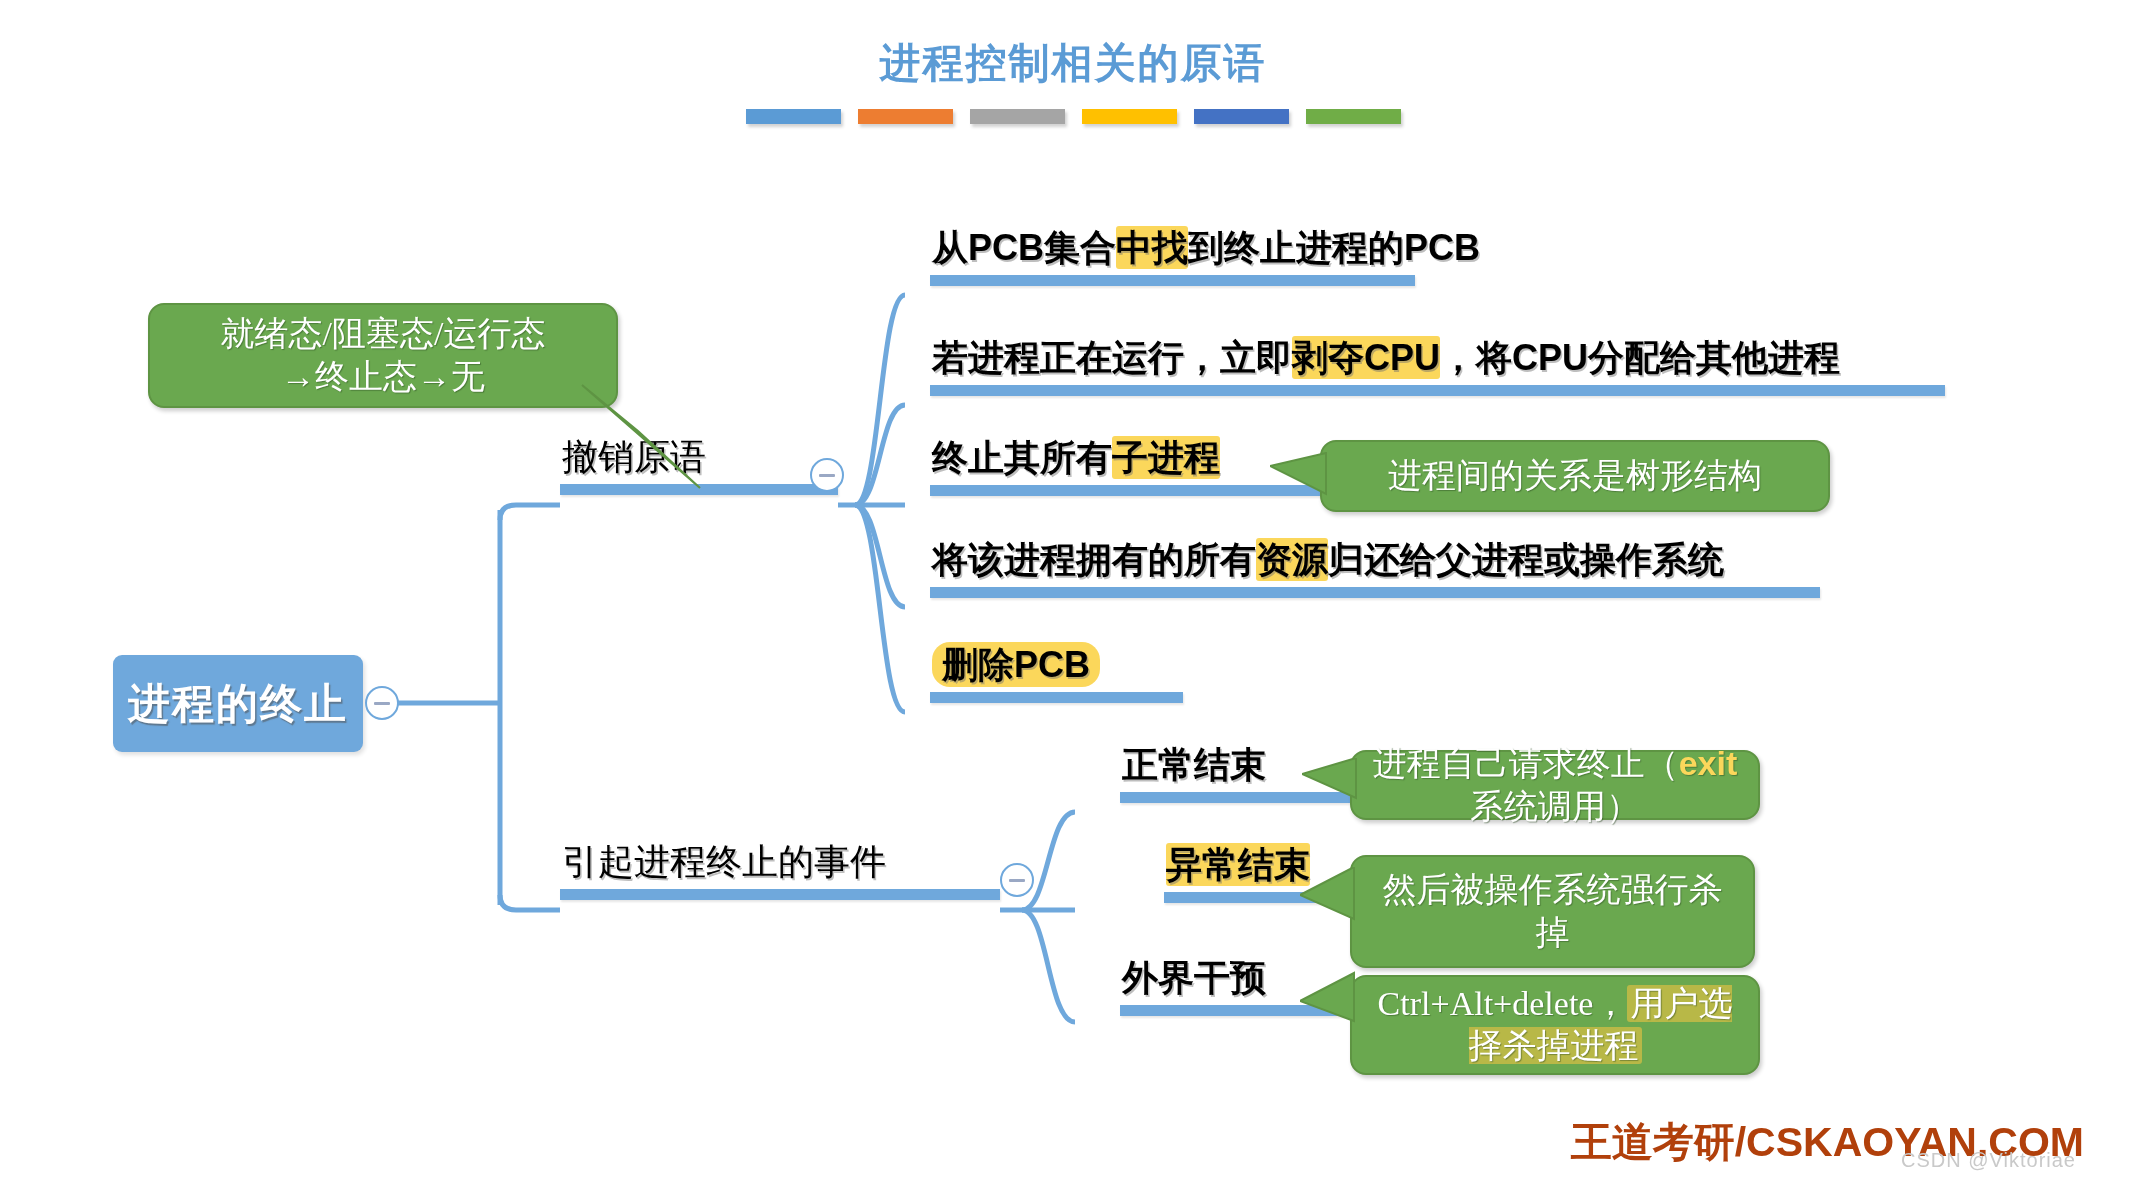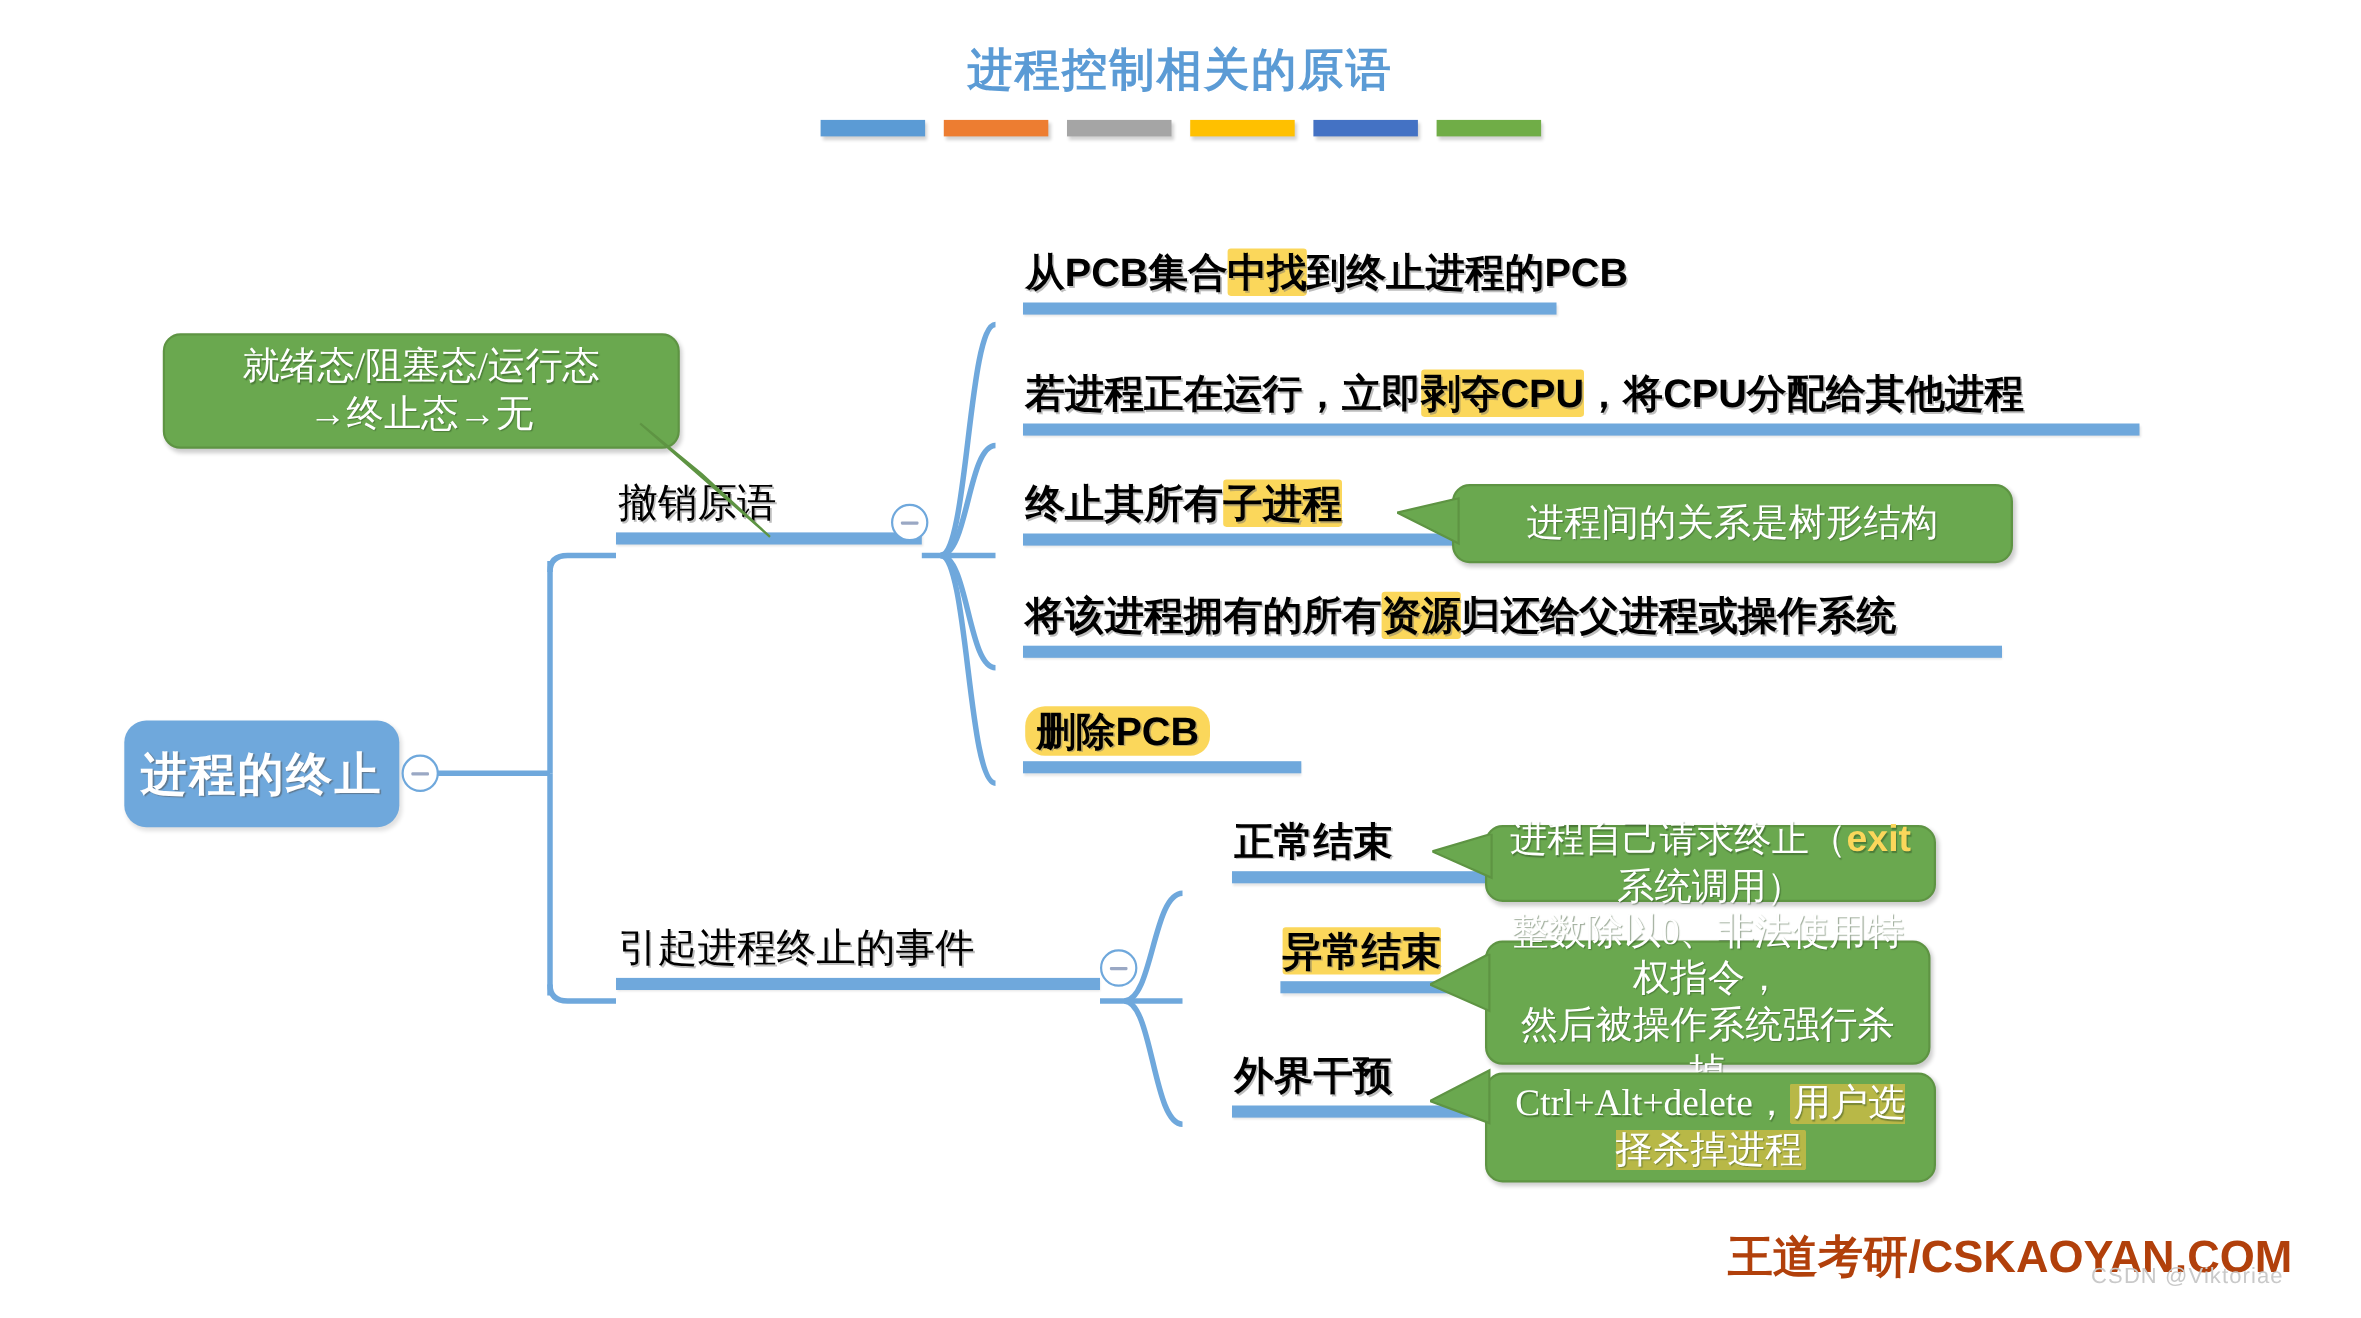--- a/index.html
+++ b/index.html
@@ -56,21 +56,21 @@
   }
 
   
   #root-node {
     position: absolute;
     left: 113px;
     top: 655px;
     width: 250px;
     height: 97px;
     background: #6FA8DC;
-    border-radius: 20px;
+    border-radius: 9px;
     display: flex;
     align-items: center;
     justify-content: center;
     box-shadow: 2px 3px 4px rgba(0,0,0,0.12);
   }
   #root-node-label {
     color: #ffffff;
     font-size: 42px;
     font-weight: bold;
     letter-spacing: 2px;
@@ -304,21 +304,20 @@
 
   <div class="callout" style="left:1350px; top:750px; width:410px; height:70px;">
     <div class="callout-text"><span>进程自己请求终止（</span><span class="hl-exit">exit</span><span>系统调用）</span></div>
     <svg class="tail" style="left:-50px; top:6px;" width="58" height="58" viewBox="0 0 58 58">
       <path d="M 0 16 L 54 0 L 54 40 Z" fill="#6AA84F" stroke="#5E9443" stroke-width="2"></path>
     </svg>
   </div>
 
   <div class="callout" style="left:1350px; top:855px; width:405px; height:113px;">
     <div class="callout-text">
-      <div>整数除以0、非法使用特权指令，</div>
       <div>然后被操作系统强行杀掉</div>
     </div>
     <svg class="tail" style="left:-52px; top:10px;" width="58" height="70" viewBox="0 0 58 70">
       <path d="M 0 28 L 54 0 L 54 52 Z" fill="#6AA84F" stroke="#5E9443" stroke-width="2"></path>
     </svg>
   </div>
 
   <div class="callout" style="left:1350px; top:975px; width:410px; height:100px;">
     <div class="callout-text"><span>Ctrl+Alt+delete，</span><span class="hl-olive">用户选择杀掉进程</span></div>
     <svg class="tail" style="left:-52px; top:-6px;" width="58" height="66" viewBox="0 0 58 66">

